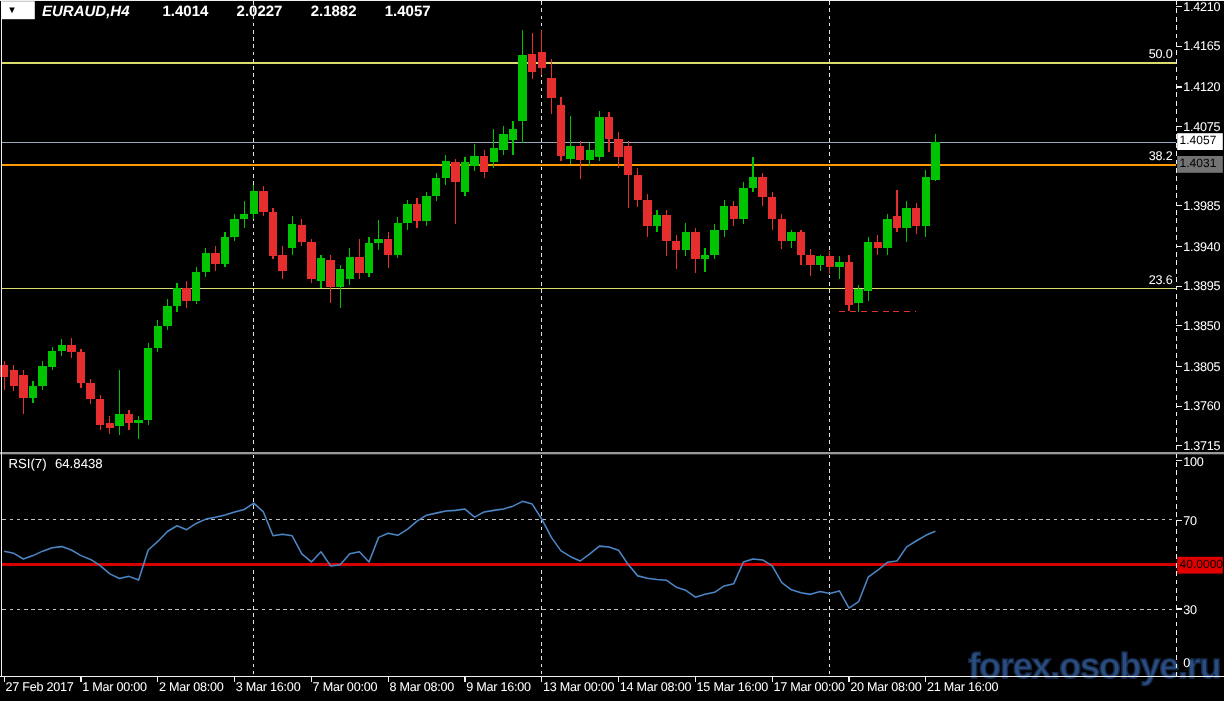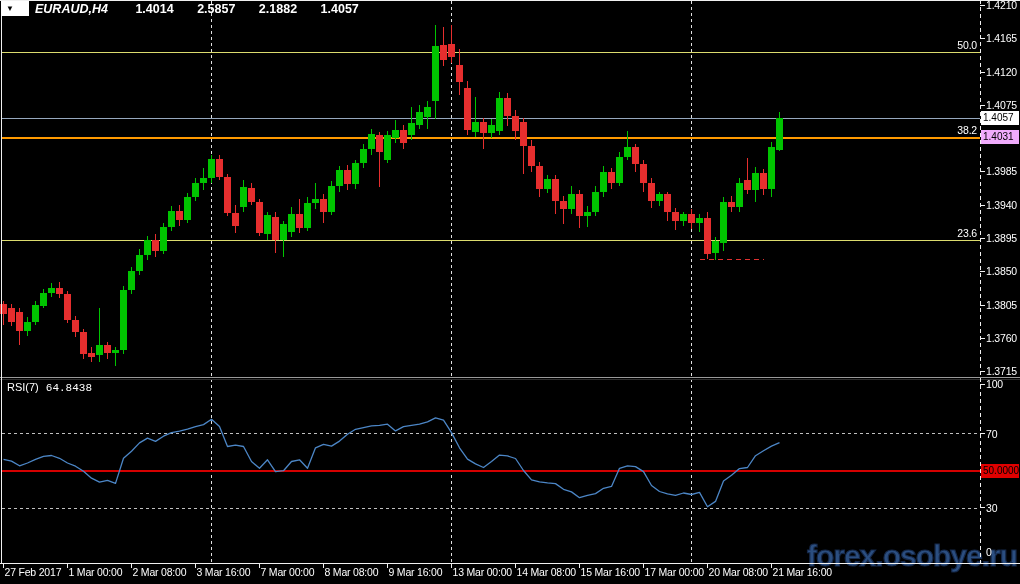--- a/index.html
+++ b/index.html
@@ -9,25 +9,25 @@
   svg line,svg rect{shape-rendering:crispEdges;}
   svg text{font-family:"Liberation Sans",sans-serif;font-size:10.5px;letter-spacing:-0.2px;fill:#fff;}
   .overlay{position:absolute;z-index:3;}
   #dropdown-btn{left:1px;top:1px;width:28px;height:15px;background:#fff;border:none;
                 color:#000;font-size:8px;line-height:15px;text-align:left;padding:0 0 0 5px;
                 display:block;cursor:pointer;}
   #titlebar{left:35px;top:2px;color:#fff;font-weight:bold;font-size:12.5px;white-space:nowrap;}
   #titlebar .num{margin-left:20px;font-weight:bold;}
   #titlebar .sym{margin-right:4px;font-style:italic;}
   #rsi-caption{left:7px;top:381px;color:#fff;font-size:11px;}
-  #rsi-caption .val{margin-left:7px;font-family:Liberation Mono, monospace;}
+  #rsi-caption .val{margin-left:7px;}
   .tag{left:981px;width:38px;height:14px;color:#000;font-size:10px;line-height:14px;
        padding-left:2px;box-sizing:border-box;}
   #tag-bid{top:111px;background:#ffffff;}
-  #tag-line{top:130px;background:#f0abfc;}
+  #tag-line{top:130px;background:#737373;}
   #tag-rsi{top:464px;background:#e00000;}
   #watermark{right:3px;top:539px;z-index:1;color:#2b4e80;font-weight:bold;font-size:30px;
              letter-spacing:-1px;-webkit-text-stroke:1.2px #16294a;white-space:nowrap;}
 </style>
 </head>
 <body>
 
 <div id="window">
 
   <div id="watermark" class="" style="position:absolute;">forex.osobye.ru</div>
@@ -329,26 +329,26 @@
       </g>
   </svg>
 
   <button id="dropdown-btn" class="overlay">
     <span>▼</span>
   </button>
 
   <div id="titlebar" class="overlay">
     <span class="sym">EURAUD,H4</span>
     <span class="num">1.4014</span>
-    <span class="num">2.5857</span>
+    <span class="num">2.0227</span>
     <span class="num">2.1882</span>
     <span class="num">1.4057</span>
   </div>
 
   <div id="rsi-caption" class="overlay">
     <span>RSI(7)</span><span class="val">64.8438</span>
   </div>
 
   <div id="tag-bid" class="overlay tag">1.4057</div>
   <div id="tag-line" class="overlay tag">1.4031</div>
-  <div id="tag-rsi" class="overlay tag">50.0000</div>
+  <div id="tag-rsi" class="overlay tag">40.0000</div>
 
 </div>
 
 </body></html>

